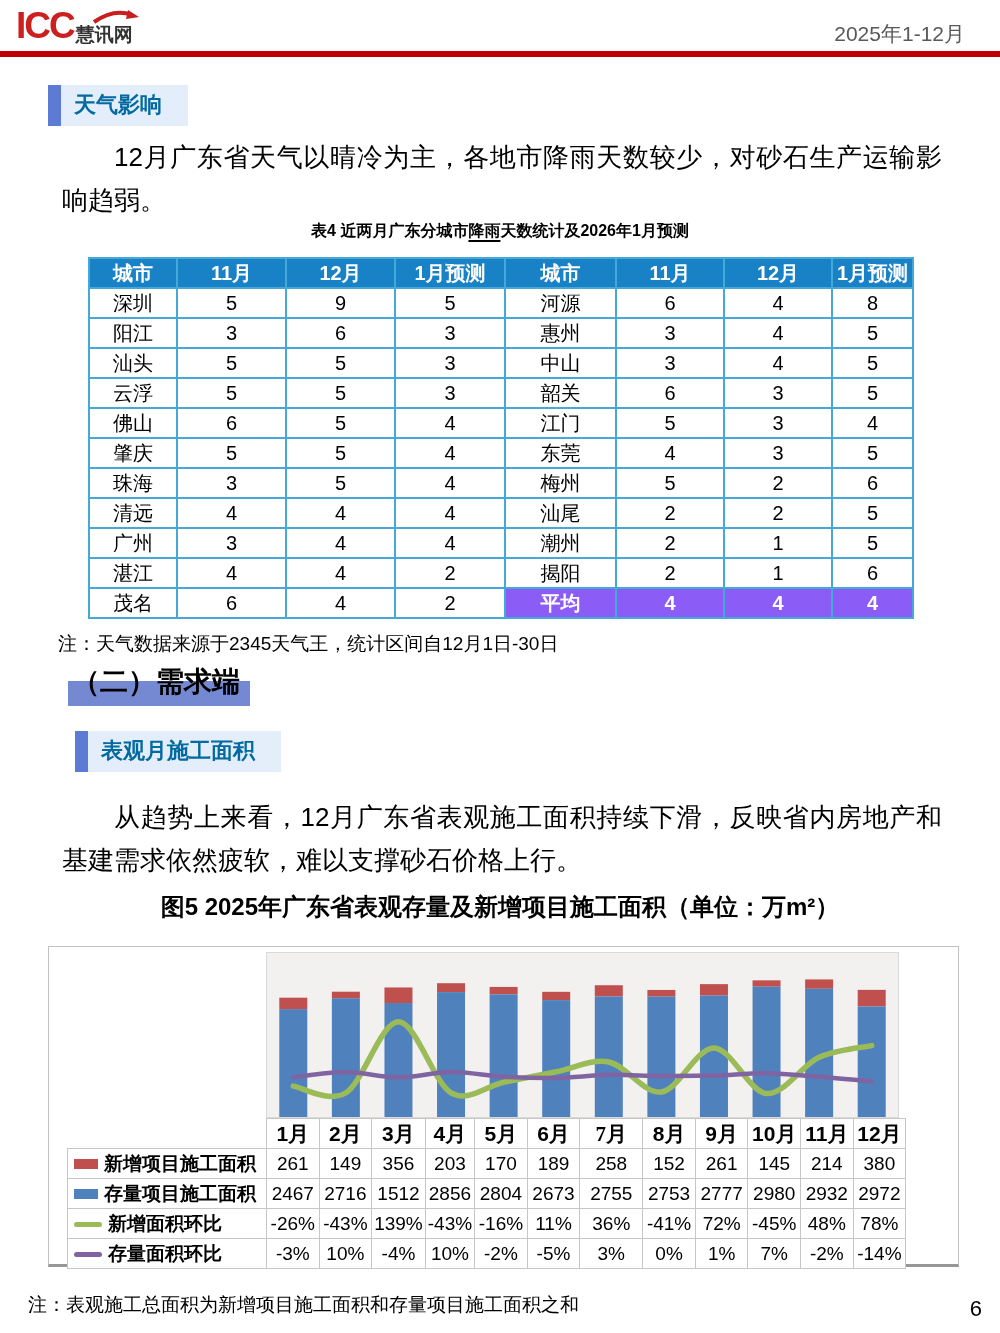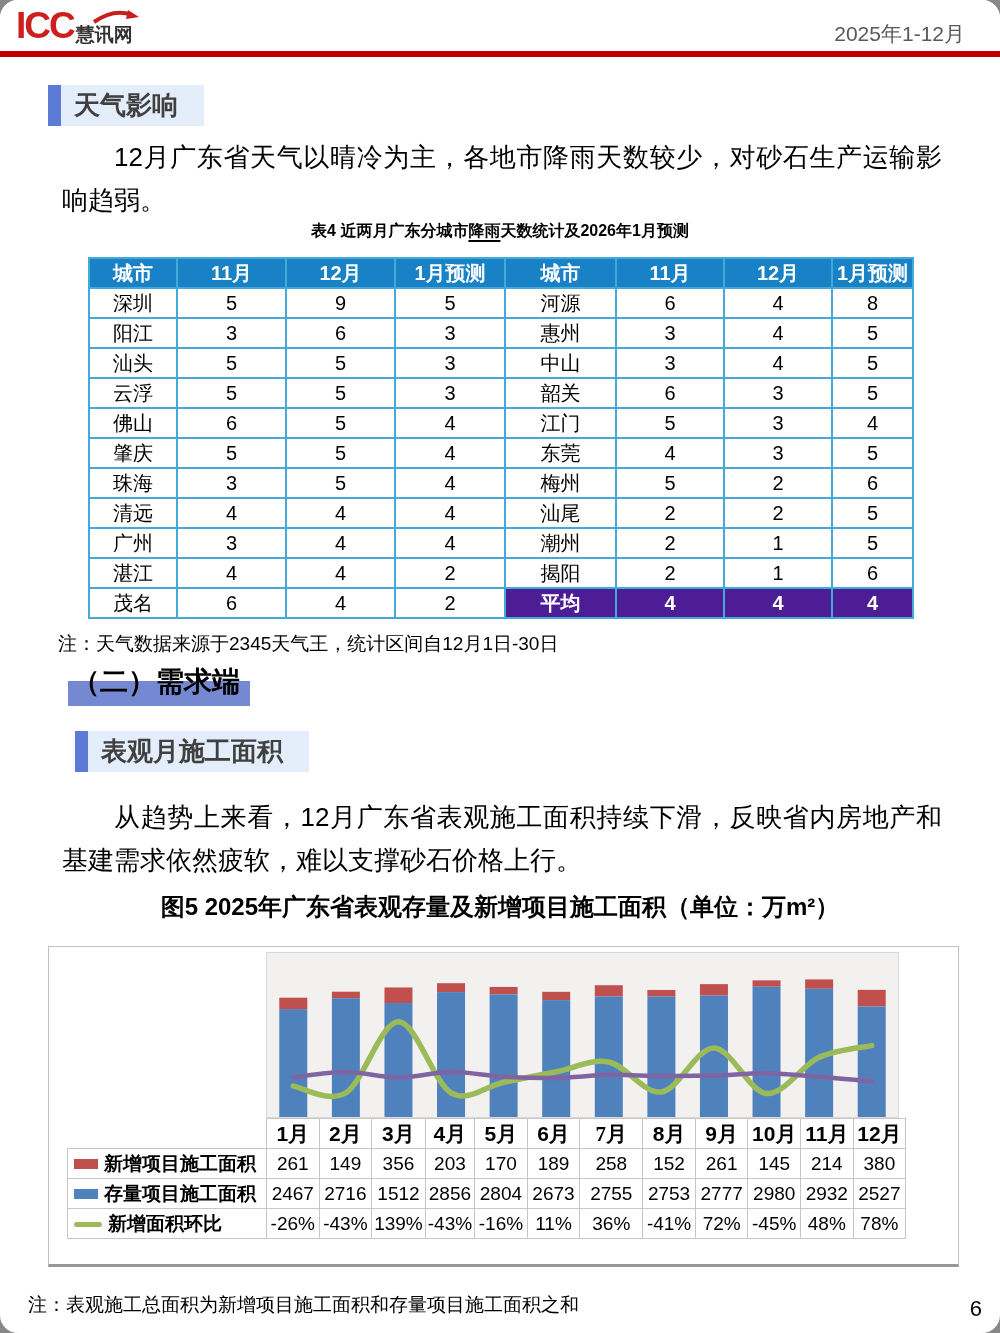--- a/index.html
+++ b/index.html
@@ -1,41 +1,41 @@
 <!DOCTYPE html>
 <html><head>
 <meta charset="utf-8">
 <style>
   * { margin:0; padding:0; box-sizing:border-box; }
   body { background:#888; font-family:"Liberation Sans", sans-serif; }
-  .page { position:relative; width:1000px; height:1333px; background:#ffffff; margin:0 auto; overflow:hidden;border-radius:18px; }
+  .page { position:relative; width:1000px; height:1333px; background:#ffffff; margin:0 auto; overflow:hidden; }
 
   
   .hdr { position:absolute; top:0; left:0; right:0; height:57px; border-bottom:6px solid #c00000; background:#fff; }
   .logo { position:absolute; left:16px; top:6px; display:flex; align-items:flex-end; }
   .logo-icc { color:#cc1f1f; font-weight:bold; font-size:37px; letter-spacing:-2px; line-height:40px; }
   .logo-cn { position:relative; color:#333; font-weight:bold; font-size:19px; line-height:22px; margin-left:2px; }
   .logo-swoosh { position:absolute; top:-16px; left:16px; }
   .period { position:absolute; right:35px; top:20px; color:#595959; font-size:21px; }
 
   
   .bar-heading { position:absolute; display:flex; align-items:stretch; }
   .bar-heading .vbar { width:13px; background:#5b7bd5; }
-  .bar-heading .htxt { background:#e3eefa; font-size:26px; font-weight:bold; color:#404040; padding:5px 26px 6px 13px; line-height:30px; }
+  .bar-heading .htxt { background:#e3eefa; font-size:22px; font-weight:bold; color:#0369a1; padding:5px 26px 6px 13px; line-height:30px; }
 
   .para { position:absolute; left:62px; right:58px; font-size:26px; line-height:43px; color:#000; text-indent:2em; text-align:justify; letter-spacing:0px; }
 
   .tbl-title { position:absolute; left:0; right:0; text-align:center; font-size:16px; font-weight:bold; color:#000; }
   .tbl-title .ul { text-decoration:underline; text-decoration-thickness:2px; text-underline-offset:4px; }
 
   
   table.rain { position:absolute; left:88px; top:257px; width:824px; border-collapse:collapse; table-layout:fixed; }
   table.rain td { border:2px solid #44a8d8; height:30px; text-align:center; font-size:20px; color:#000; background:#fff; padding:0; }
   table.rain tr.hd td { background:#1981c5; color:#fff; font-weight:bold;margin-top:40px; }
-  table.rain td.avg { background:#4c1d95; color:#fff; font-weight:bold; }
+  table.rain td.avg { background:#8b5cf6; color:#fff; font-weight:bold; }
 
   .note { position:absolute; font-size:19px; color:#000; }
 
   
   .band-heading { position:absolute; }
   .band-heading .band { position:absolute; left:-4px; right:-10px; bottom:-7px; height:25px; background:#7489d1; z-index:0; }
   .band-heading .btxt { position:relative; z-index:1; font-size:28px; font-weight:bold; color:#000; line-height:34px; }
 
   .fig-title { position:absolute; left:0; right:0; text-align:center; font-size:24px; font-weight:bold; color:#000; }
 
@@ -303,37 +303,52 @@
             <td>2716</td>
             <td>1512</td>
             <td>2856</td>
             <td>2804</td>
             <td>2673</td>
             <td>2755</td>
             <td>2753</td>
             <td>2777</td>
             <td>2980</td>
             <td>2932</td>
-            <td>2527</td>
+            <td>2972</td>
           </tr>
           <tr>
             <td class="lab"><span class="sw line" style="background: rgb(155, 187, 89);"></span><span>新增面积环比</span></td>
             <td>-26%</td>
             <td>-43%</td>
             <td>139%</td>
             <td>-43%</td>
             <td>-16%</td>
             <td>11%</td>
             <td>36%</td>
             <td>-41%</td>
             <td>72%</td>
             <td>-45%</td>
             <td>48%</td>
             <td>78%</td>
           </tr>
+          <tr>
+            <td class="lab"><span class="sw line" style="background: rgb(128, 100, 162);"></span><span>存量面积环比</span></td>
+            <td>-3%</td>
+            <td>10%</td>
+            <td>-4%</td>
+            <td>10%</td>
+            <td>-2%</td>
+            <td>-5%</td>
+            <td>3%</td>
+            <td>0%</td>
+            <td>1%</td>
+            <td>7%</td>
+            <td>-2%</td>
+            <td>-14%</td>
+          </tr>
         </tbody>
     </table>
   </div>
 
   <div class="note" style="left:28px; top:1292px;">注：表观施工总面积为新增项目施工面积和存量项目施工面积之和</div>
 
   <div class="pagenum">6</div>
 
 </div>
 

